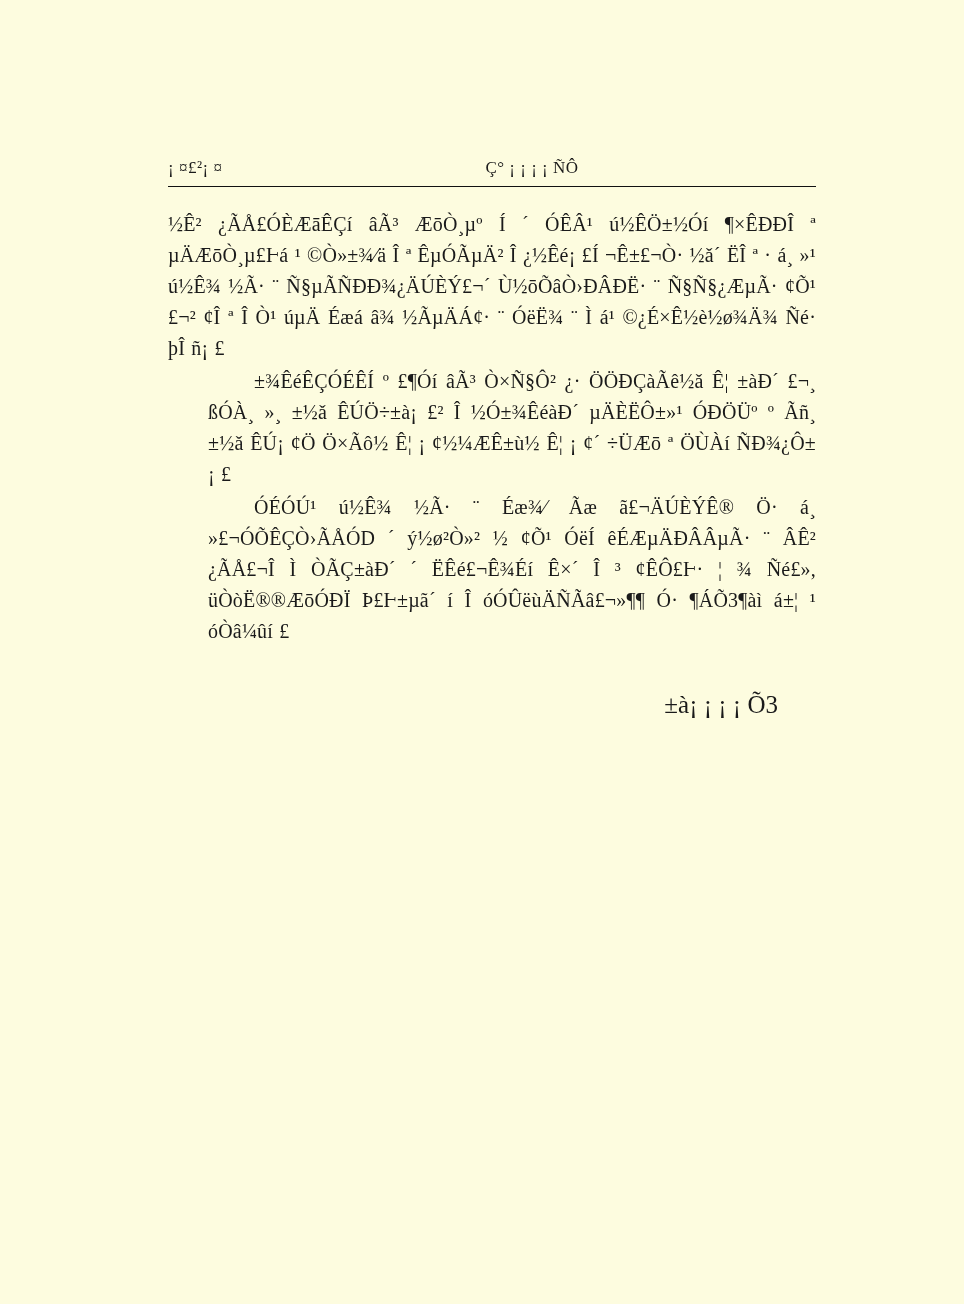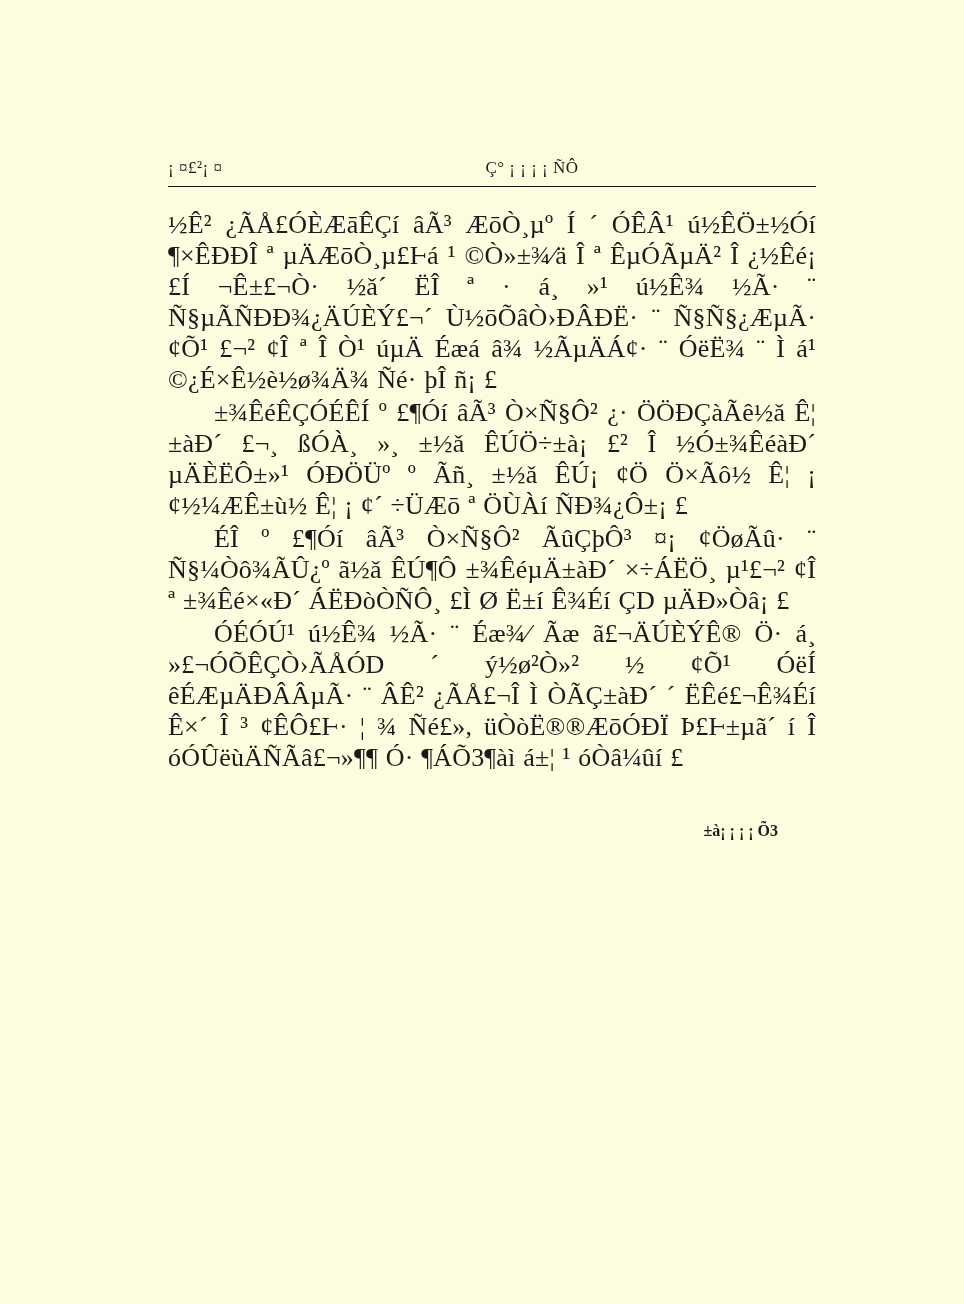--- a/index.html
+++ b/index.html
@@ -44,56 +44,55 @@
     white-space: nowrap;
     padding-right: 120px;
   }
   .header-rule {
     border-bottom: 1.5px solid #111;
     width: 100%;
     margin-bottom: 22px;
   }
   p.para {
     margin: 0 0 2px 0;
-    font-size: 26px;
+    font-size: 20px;
     line-height: 31px;
     text-align: justify;
     letter-spacing: 0.2px;
     word-spacing: 1px;
   }
   p.para.indent {
     text-indent: 46px;
+    margin-left: 40px;
   }
   .signature {
     margin-top: 42px;
     text-align: right;
-    font-size: 16px;
+    font-size: 25px;
     line-height: 31px;
     padding-right: 38px;
-    font-weight: bold;
   }
   .signature div {
     white-space: nowrap;
   }
 </style>
 </head>
 <body>
 
 <div class="page">
   <div class="doc-body">
 
     <div class="header-row">
       <div class="header-left">¡ ¤£²¡ ¤</div>
       <div class="header-center">Ç° ¡ ¡ ¡ ¡ ÑÔ</div>
     </div>
     <div class="header-rule"></div>
 
     <p class="para">½Ê² ¿ÃÅ£ÓÈÆāÊÇí âÃ³ ÆōÒ¸µº Í ´ ÓÊÂ¹ ú½ÊÖ±½Óí ¶×ÊÐÐÎ ª µÄÆōÒ¸µ£Ⱶá ¹ ©Ò»±¾⁄ä Î ª ÊµÓÃµÄ² Î ¿½Êé¡ £Í ¬Ê±£¬Ò· ½ǎ´ ËÎ ª · á¸ »¹ ú½Ê¾ ½Ã· ¨ Ñ§µÃÑÐÐ¾¿ÄÚÈÝ£¬´ Ù½ōÕâÒ›ÐÂÐË· ¨ Ñ§Ñ§¿ÆµÃ· ¢Õ¹ £¬² ¢Î ª Î Ò¹ úµÄ Éæá â¾ ½ÃµÄÁ¢· ¨ ÓëË¾ ¨ Ì á¹ ©¿É×Ê½è½ø¾Ä¾ Ñé· þÎ ñ¡ £</p>
     <p class="para indent">±¾ÊéÊÇÓÉÊÍ º £¶Óí âÃ³ Ò×Ñ§Ô² ¿· ÖÖÐÇàÃê½ǎ Ê¦ ±àÐ´ £¬¸ ßÓÀ¸ »¸ ±½ǎ ÊÚÖ÷±à¡ £² Î ½Ó±¾ÊéàÐ´ µÄÈËÔ±»¹ ÓÐÖÜº º Ãñ¸ ±½ǎ ÊÚ¡ ¢Ö Ö×Ãô½ Ê¦ ¡ ¢½¼ÆÊ±ù½ Ê¦ ¡ ¢´ ÷ÜÆō ª ÖÙÀí ÑÐ¾¿Ô±¡ £</p>
-    <p class="para indent">ÉÎ º £¶Óí âÃ³ Ò×Ñ§Ô² ÃûÇþÔ³ ¤¡ ¢ÖøÃû· ¨ Ñ§¼Òô¾ÃÛ¿º ã½ǎ ÊÚ¶Ô ±¾ÊéµÄ±àÐ´ ×÷ÁËÖ¸ µ¹£¬² ¢Î ª ±¾Êé×«Ð´ ÁËÐòÒÑÔ¸ £Ì Ø Ë±í Ê¾Éí ÇD µÄÐ»Òâ¡ £</p>
     <p class="para indent">ÓÉÓÚ¹ ú½Ê¾ ½Ã· ¨ Éæ¾⁄ Ãæ ã£¬ÄÚÈÝÊ® Ö· á¸ »£¬ÓÕÊÇÒ›ÃÅÓD ´ ý½ø²Ò»² ½ ¢Õ¹ ÓëÍ êÉÆµÄÐÂÂµÃ· ¨ ÂÊ² ¿ÃÅ£¬Î Ì ÒÃÇ±àÐ´ ´ ËÊé£¬Ê¾Éí Ê×´ Î ³ ¢ÊÔ£Ⱶ· ¦ ¾ Ñé£», üÒòË®®ÆōÓÐÏ Þ£Ⱶ±µã´ í Î óÓÛëùÄÑÃâ£¬»¶¶ Ó· ¶ÁÕ3¶àì á±¦ ¹ óÒâ¼ûí £</p>
 
     <div class="signature">
       <div>±à¡ ¡ ¡ ¡ Õ3</div>
     </div>
 
   </div>
 </div>
 
 </body></html>

